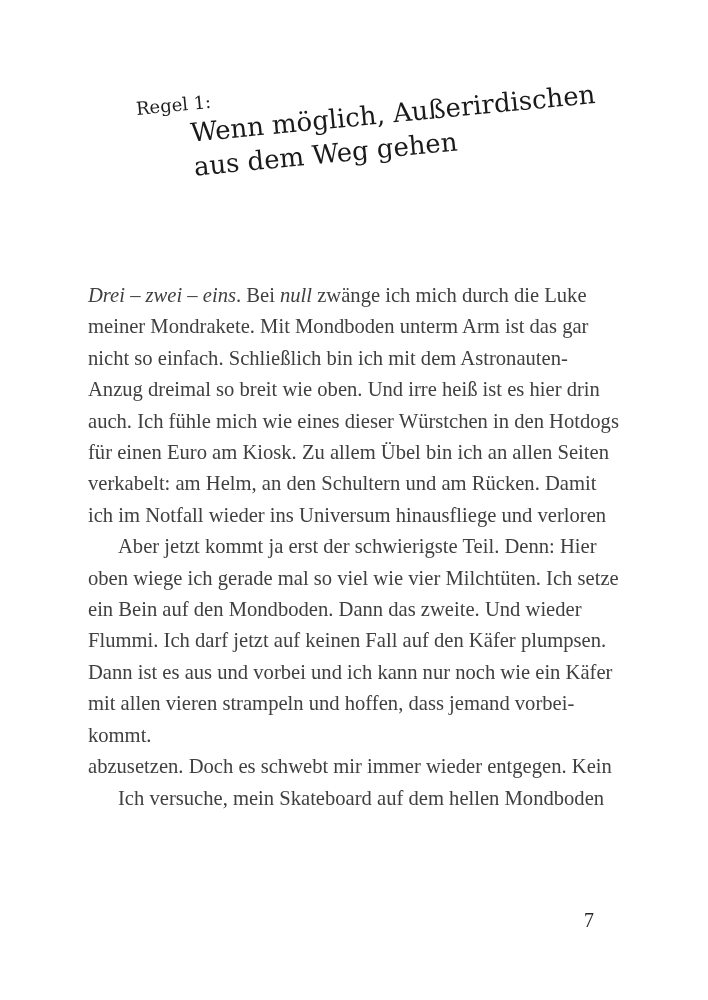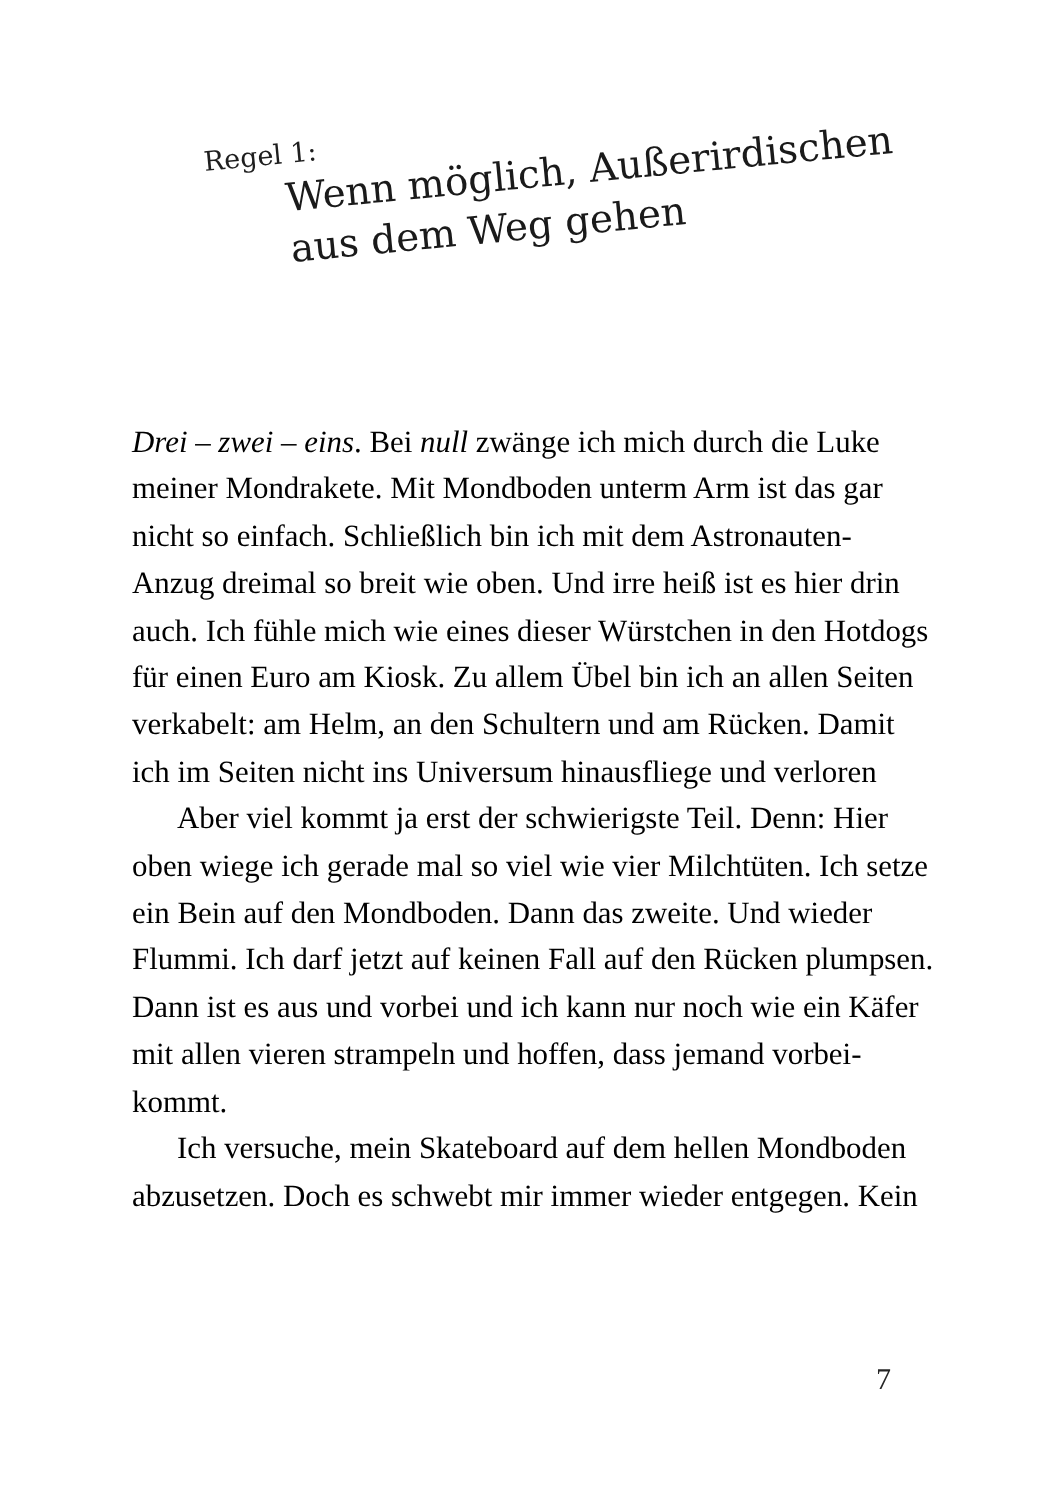--- a/index.html
+++ b/index.html
@@ -1,20 +1,20 @@
 <!DOCTYPE html>
 <html><head>
 <meta charset="utf-8">
 <style>
   html, body { margin: 0; padding: 0; background: #ffffff; }
   body { width: 708px; height: 1000px; position: relative; overflow: hidden; color: #222222; font-family: "DejaVu Serif", serif; }
   .heading-block { position: absolute; left: 135px; top: 98px; width: 470px; transform: rotate(-5.5deg); transform-origin: left top; }
   .rule-label { font-family: "DejaVu Serif", serif; font-size: 18px; color: #1e1e1e; display: block; margin-left: 0; }
   .rule-title { font-family: "DejaVu Serif", serif; font-size: 26px; line-height: 34px; color: #1a1a1a; margin: 2px 0 0 52px; }
-  .body-text { position: absolute; left: 88px; top: 280px; width: 540px; font-family: "Liberation Serif", serif; font-size: 20.6px; line-height: 31.4px; color: #000000; }
+  .body-text { position: absolute; left: 88px; top: 280px; width: 540px; font-family: "Liberation Serif", serif; font-size: 20.6px; line-height: 31.4px; color: #404040; }
   .line { display: block; white-space: nowrap; }
   .indent { padding-left: 30px; }
   .page-number { position: absolute; left: 584px; top: 909px; font-family: "Liberation Serif", serif; font-size: 20px; color: #262626; }
 </style>
 </head>
 <body>
 
 <div class="heading-block">
   <span class="rule-label">Regel 1:</span>
   <div class="rule-title">
@@ -24,25 +24,25 @@
 </div>
 
 <div class="body-text">
   <span class="line"><em>Drei – zwei – eins</em><span>. Bei </span><em>null</em><span> zwänge ich mich durch die Luke</span></span>
   <span class="line">meiner Mondrakete. Mit Mondboden unterm Arm ist das gar</span>
   <span class="line">nicht so einfach. Schließlich bin ich mit dem Astronauten-</span>
   <span class="line">Anzug dreimal so breit wie oben. Und irre heiß ist es hier drin</span>
   <span class="line">auch. Ich fühle mich wie eines dieser Würstchen in den Hotdogs</span>
   <span class="line">für einen Euro am Kiosk. Zu allem Übel bin ich an allen Seiten</span>
   <span class="line">verkabelt: am Helm, an den Schultern und am Rücken. Damit</span>
-  <span class="line">ich im Seiten nicht ins Universum hinausfliege und verloren</span>
-  <span class="line indent">Aber viel kommt ja erst der schwierigste Teil. Denn: Hier</span>
+  <span class="line">ich im Notfall wieder ins Universum hinausfliege und verloren</span>
+  <span class="line indent">Aber jetzt kommt ja erst der schwierigste Teil. Denn: Hier</span>
   <span class="line">oben wiege ich gerade mal so viel wie vier Milchtüten. Ich setze</span>
   <span class="line">ein Bein auf den Mondboden. Dann das zweite. Und wieder</span>
-  <span class="line">Flummi. Ich darf jetzt auf keinen Fall auf den Rücken plumpsen.</span>
+  <span class="line">Flummi. Ich darf jetzt auf keinen Fall auf den Käfer plumpsen.</span>
   <span class="line">Dann ist es aus und vorbei und ich kann nur noch wie ein Käfer</span>
   <span class="line">mit allen vieren strampeln und hoffen, dass jemand vorbei-</span>
   <span class="line">kommt.</span>
+  <span class="line">abzusetzen. Doch es schwebt mir immer wieder entgegen. Kein</span>
   <span class="line indent">Ich versuche, mein Skateboard auf dem hellen Mondboden</span>
-  <span class="line">abzusetzen. Doch es schwebt mir immer wieder entgegen. Kein</span>
 </div>
 
 <div class="page-number">7</div>
 
 </body></html>

